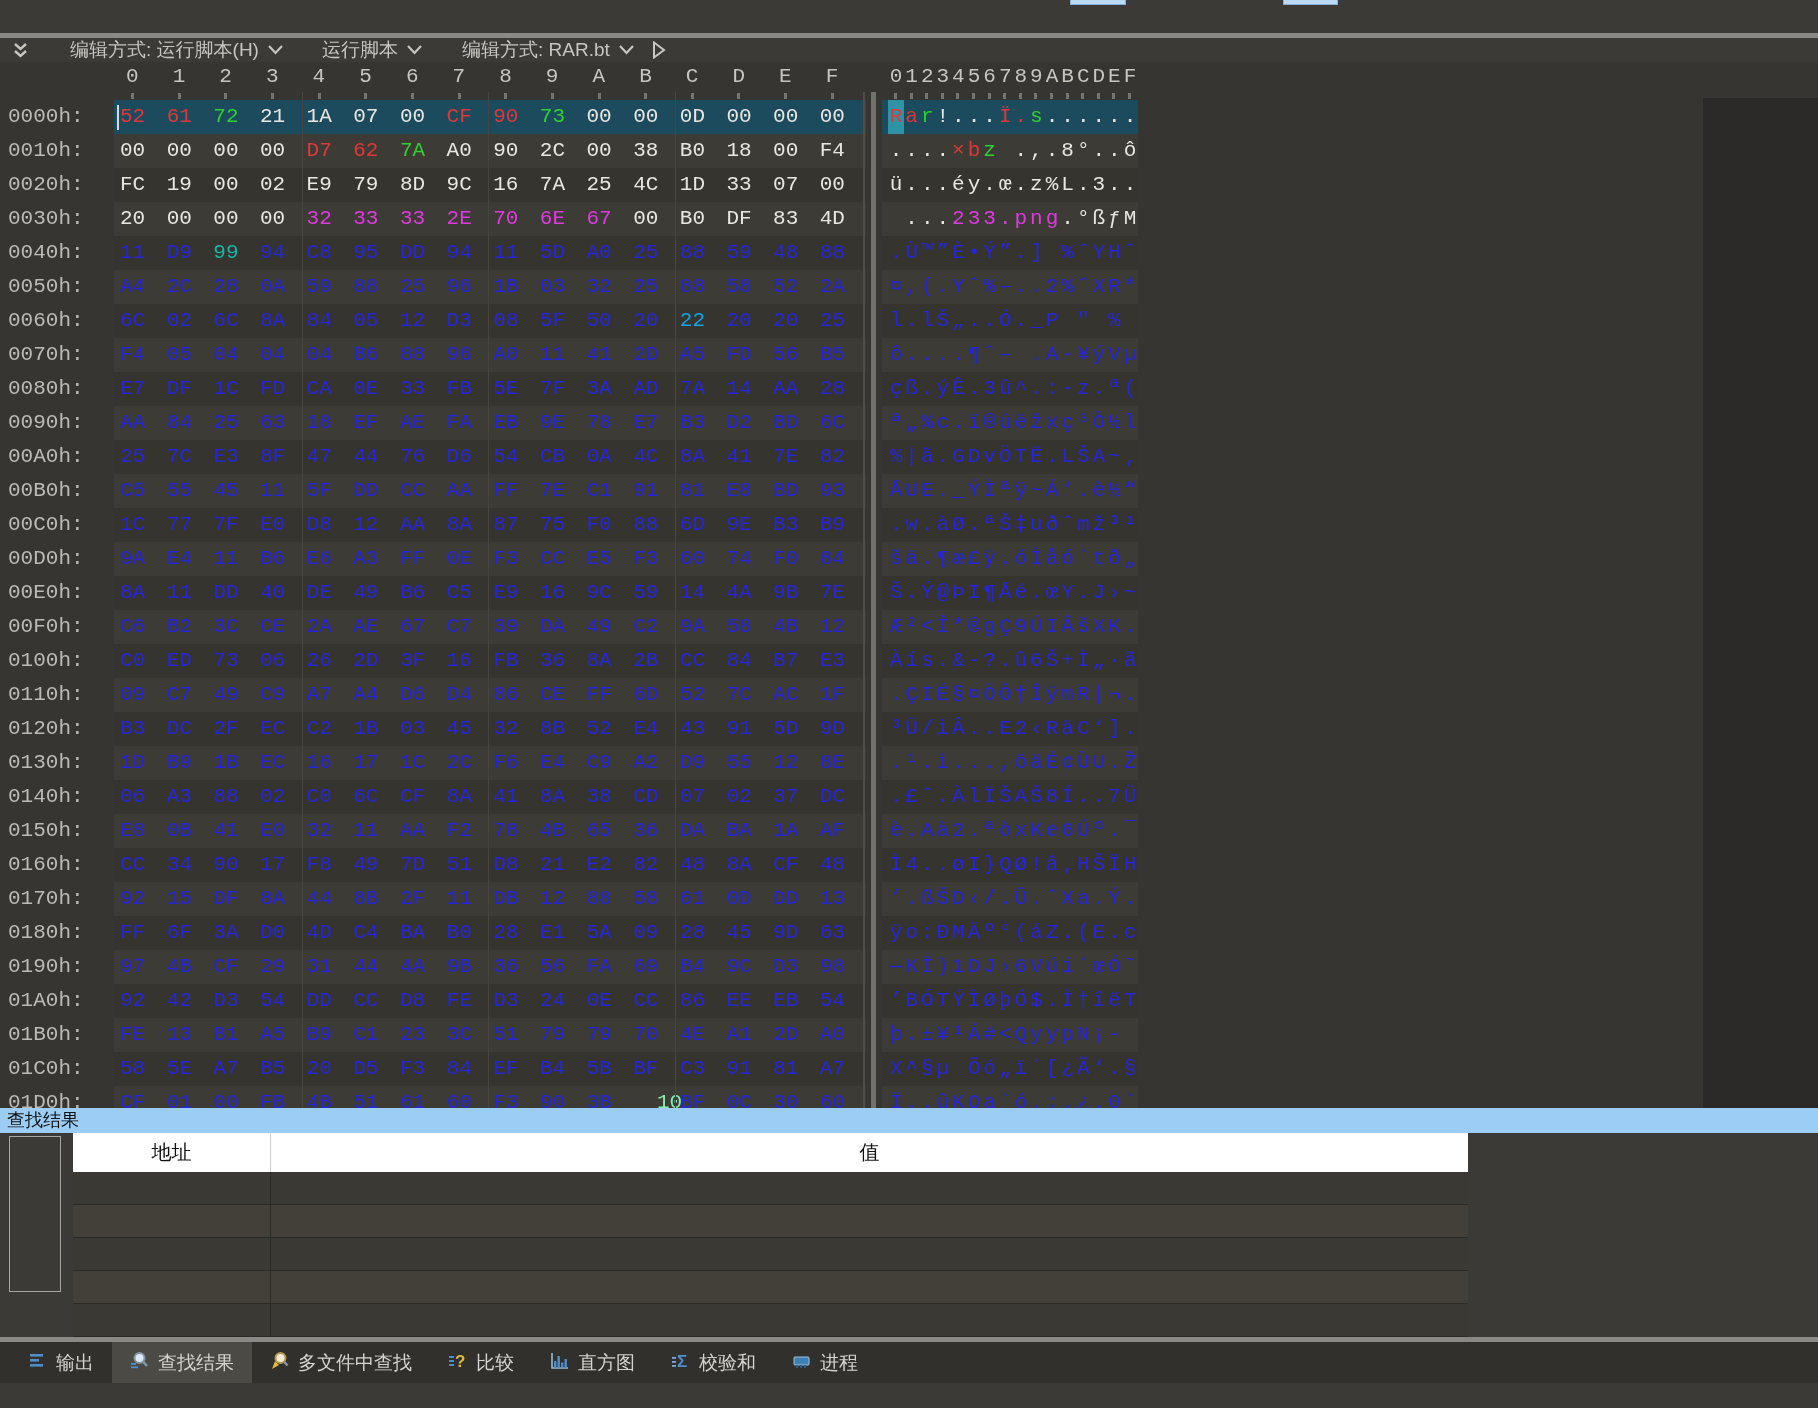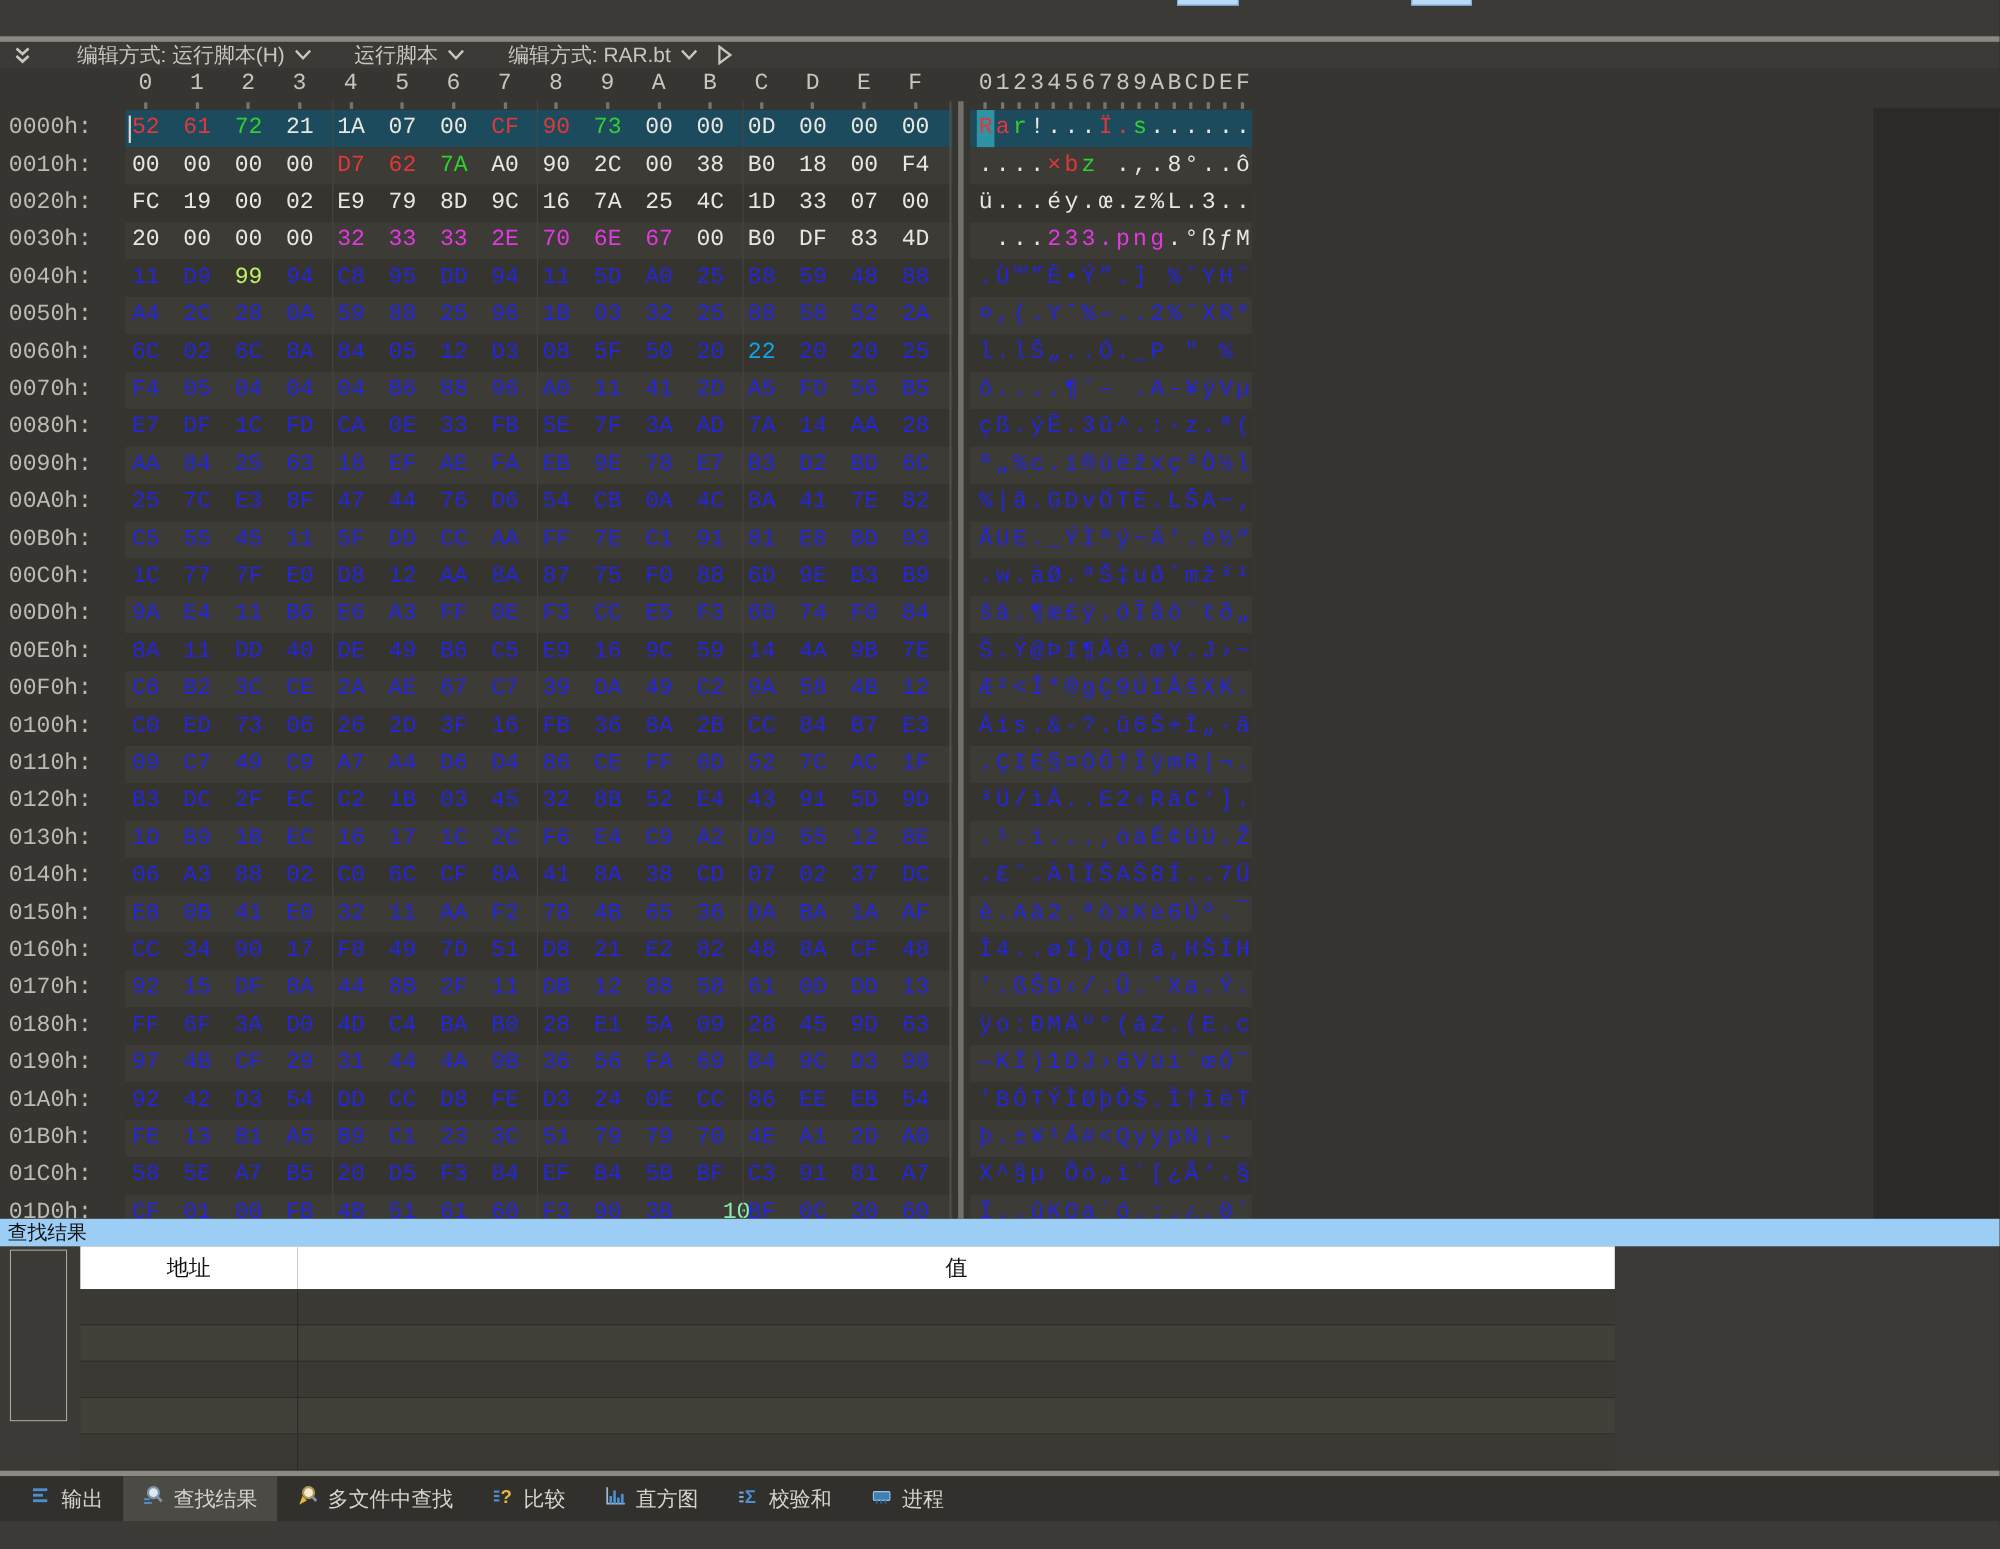--- a/index.html
+++ b/index.html
@@ -308,21 +308,21 @@
         <span class="achar" style="left:1090.8px;color:#E8E6E0">ß</span>
         <span class="achar" style="left:1106.4px;color:#E8E6E0">ƒ</span>
         <span class="achar" style="left:1122px;color:#E8E6E0">M</span>
       </div>
       <div class="hrow" style="top:174px">
         <span class="addr">0040h:</span>
         <div class="band" style="left:114px;width:752px;background:#35342F"></div>
         <div class="band" style="left:882px;width:256px;background:#35342F"></div>
         <span class="byte" style="left:120px;color:#2525DC">11</span>
         <span class="byte" style="left:166.65px;color:#2525DC">D9</span>
-        <span class="byte" style="left:213.3px;color:#bef264">99</span>
+        <span class="byte" style="left:213.3px;color:#14b8a6">99</span>
         <span class="byte" style="left:259.95px;color:#2525DC">94</span>
         <span class="byte" style="left:306.6px;color:#2525DC">C8</span>
         <span class="byte" style="left:353.25px;color:#2525DC">95</span>
         <span class="byte" style="left:399.9px;color:#2525DC">DD</span>
         <span class="byte" style="left:446.55px;color:#2525DC">94</span>
         <span class="byte" style="left:493.2px;color:#2525DC">11</span>
         <span class="byte" style="left:539.8499999999999px;color:#2525DC">5D</span>
         <span class="byte" style="left:586.5px;color:#2525DC">A0</span>
         <span class="byte" style="left:633.15px;color:#2525DC">25</span>
         <span class="byte" style="left:679.8px;color:#2525DC">88</span>

